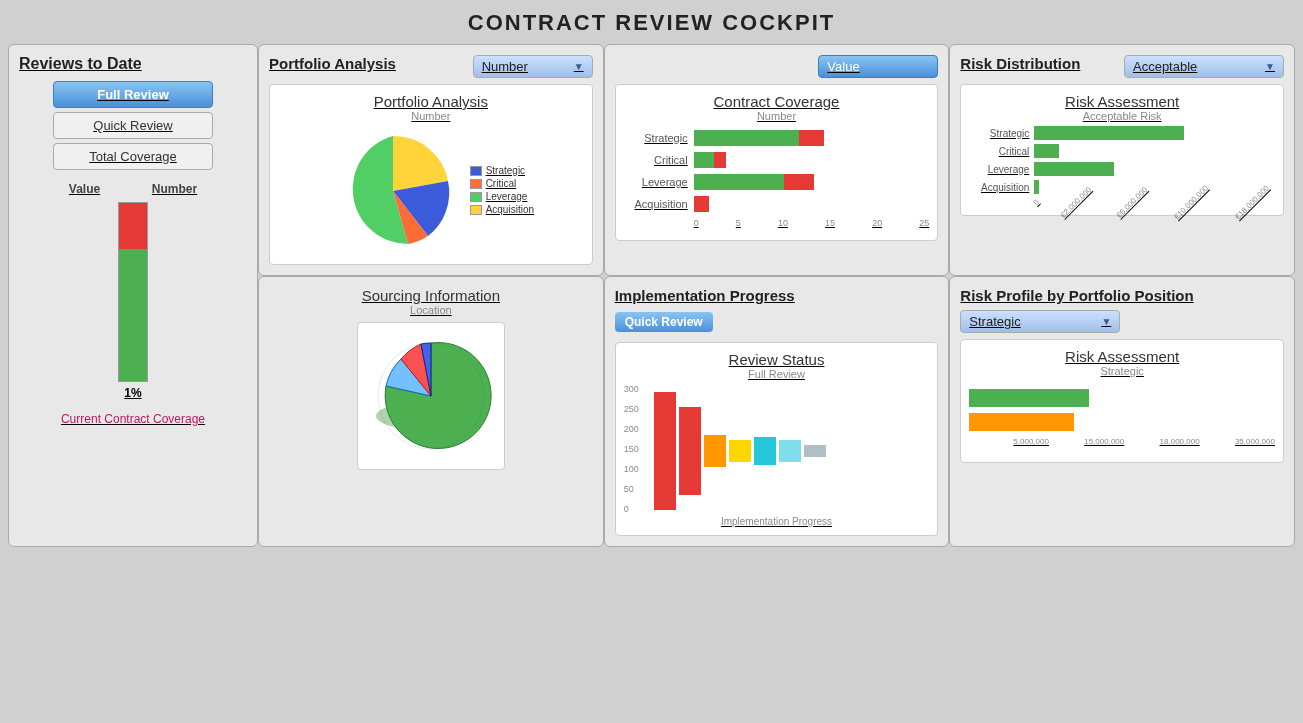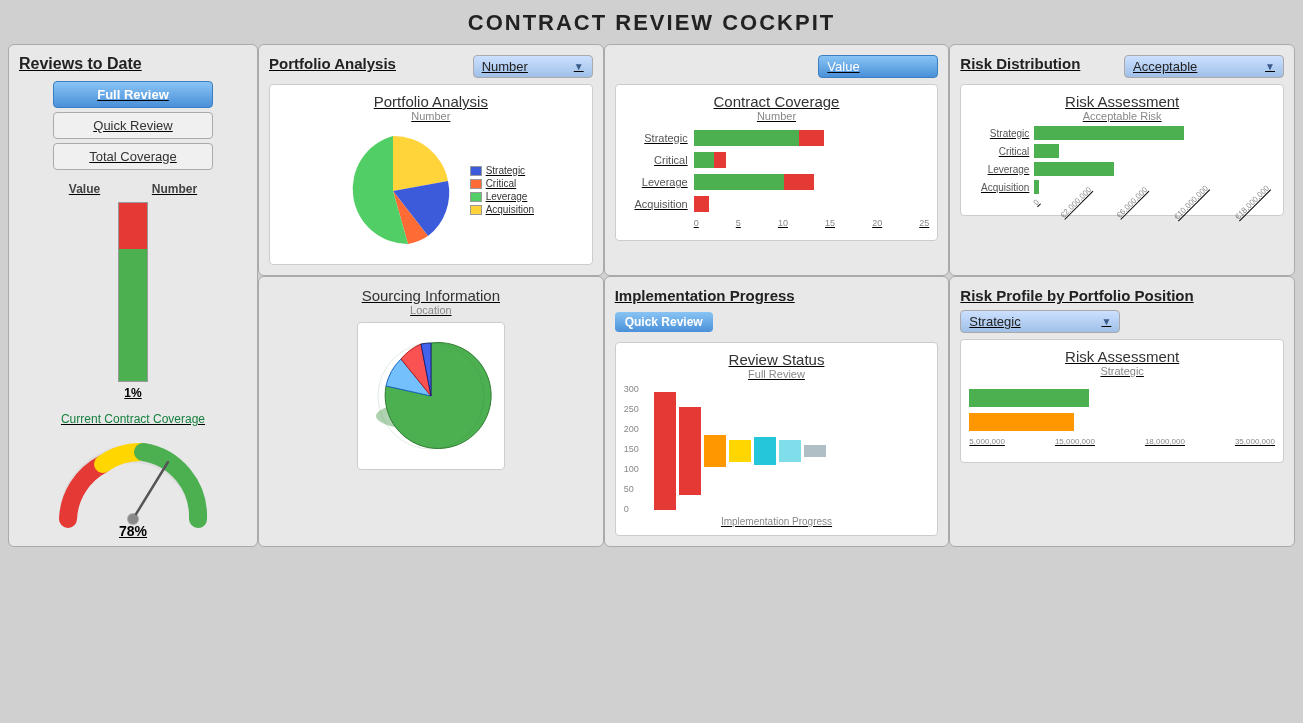--- a/index.html
+++ b/index.html
@@ -105,21 +105,21 @@
       background: #fff;
       overflow: hidden;
     }
     .bar-pct {
       font-size: 12px;
       font-weight: bold;
       margin-top: 4px;
     }
     .gauge-label {
       font-size: 12px;
-      color: #15803d;
+      color: #be185d;
       margin-top: 12px;
       text-align: left;
     }
     
     .gauge-container {
       margin-top: 8px;
       position: relative;
       width: 160px;
       height: 90px;
     }
@@ -304,39 +304,20 @@
           <div style="height:74%;background:#4caf50;"></div>
           <div style="height:12%;background:#e53935;"></div>
           <div style="height:14%;background:#e53935;"></div>
         </div>
         <div class="bar-pct">1%</div>
       </div>
 
     </div>
     <div class="gauge-label">Current Contract Coverage</div>
 
-    <div class="gauge-container">
-      <svg class="gauge-svg" viewBox="0 0 160 95">
-
-        <path d="M15,85 A65,65 0 0,1 145,85" fill="none" stroke="#ddd" stroke-width="18" stroke-linecap="round"></path>
-
-        <path d="M15,85 A65,65 0 0,1 50,30" fill="none" stroke="#e53935" stroke-width="18" stroke-linecap="round"></path>
-
-        <path d="M50,30 A65,65 0 0,1 90,18" fill="none" stroke="#ffd600" stroke-width="18" stroke-linecap="round"></path>
-
-        <path d="M90,18 A65,65 0 0,1 145,85" fill="none" stroke="#4caf50" stroke-width="18" stroke-linecap="round"></path>
-
-        <circle cx="80" cy="85" r="6" fill="#aaa"></circle>
-        <circle cx="80" cy="85" r="3" fill="#fff"></circle>
-
-        <line x1="80" y1="85" x2="115" y2="28" stroke="#555" stroke-width="2.5" stroke-linecap="round"></line>
-        <circle cx="80" cy="85" r="5" fill="#888"></circle>
-      </svg>
-      <div style="text-align:center;font-size:14px;font-weight:bold;margin-top:-10px;">78%</div>
-    </div>
   </div>
 
   <div class="panel portfolio-panel">
     <div style="display:flex;justify-content:space-between;align-items:center;">
       <div class="panel-title">Portfolio Analysis</div>
       <button class="dropdown-btn">
         <span>Number</span>
         <span class="dropdown-arrow">▼</span>
       </button>
     </div>
@@ -545,21 +526,21 @@
       <div class="chart-subtitle">Strategic</div>
       <div style="padding:8px 0;">
 
         <div style="display:flex;align-items:center;margin-bottom:6px;">
           <div style="width:120px;height:18px;background:#4caf50;"></div>
         </div>
 
         <div style="display:flex;align-items:center;margin-bottom:6px;">
           <div style="width:105px;height:18px;background:#ff9800;"></div>
         </div>
-        <div style="display:flex;justify-content:space-between;font-size:8px;color:#888;margin-top:4px;">
+        <div style="display:flex;justify-content:space-between;font-size:8px;color:#888;margin-top:4px;margin-left:44px;">
           <span>5,000,000</span>
           <span>15,000,000</span>
           <span>18,000,000</span>
           <span>35,000,000</span>
         </div>
       </div>
     </div>
   </div>
 
 </div>

